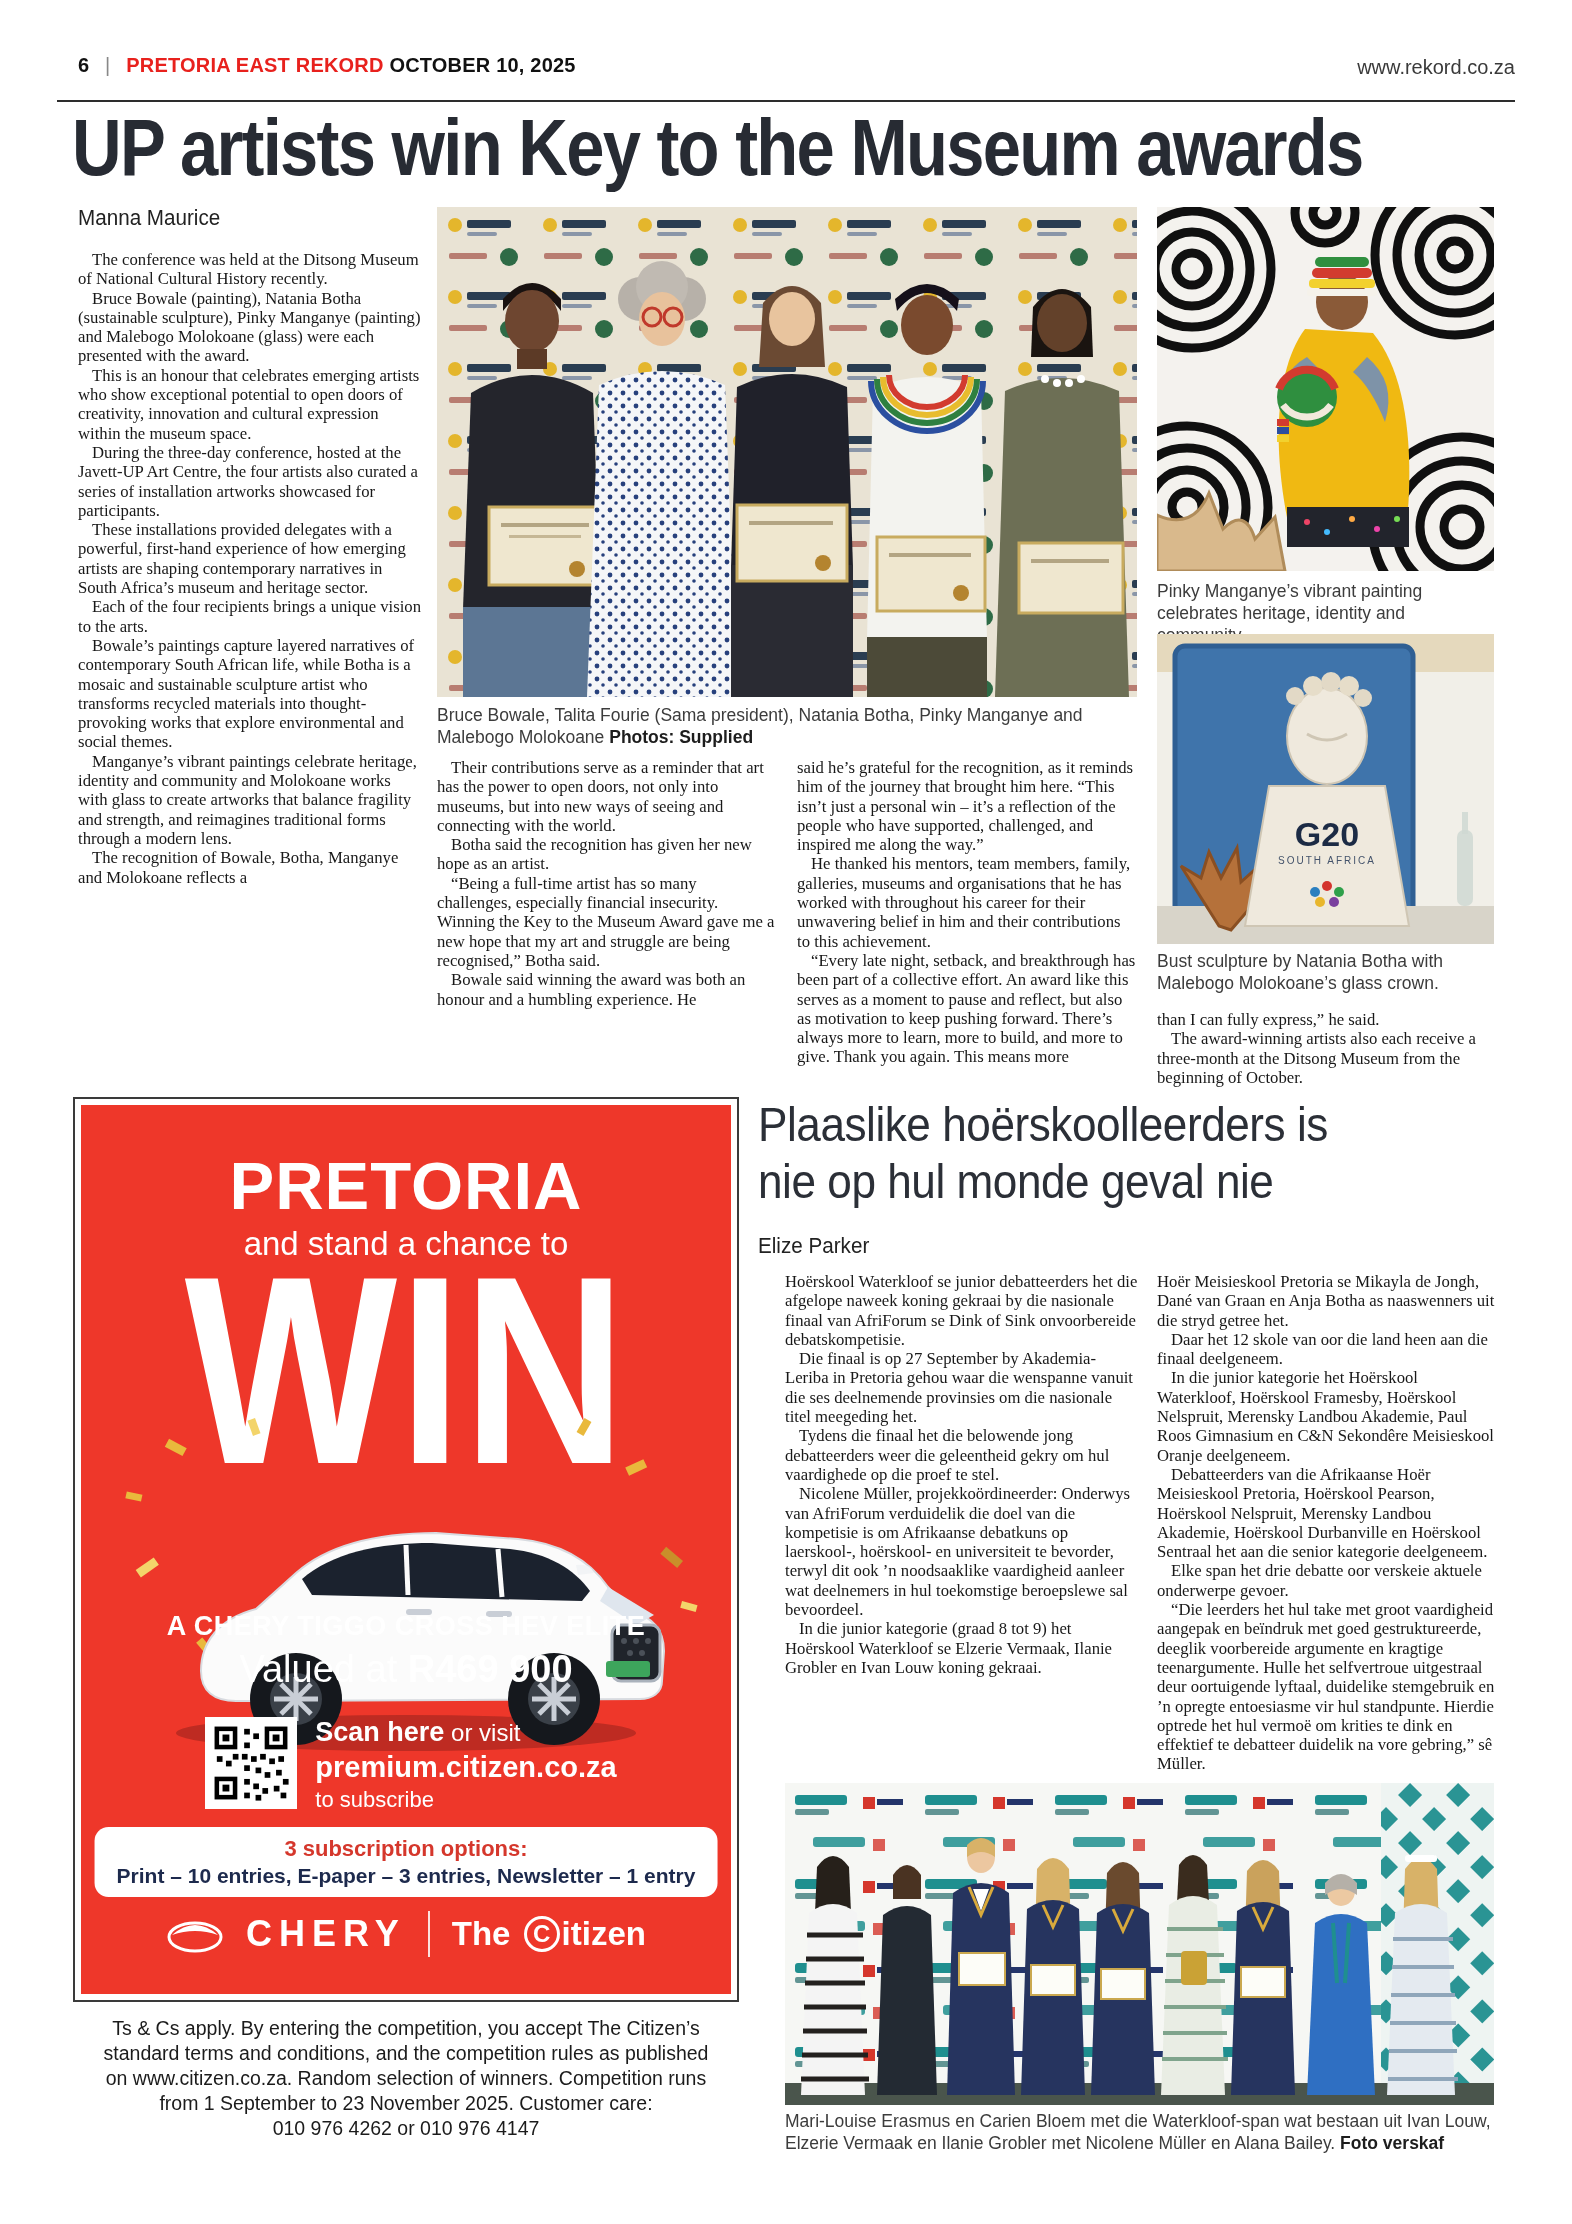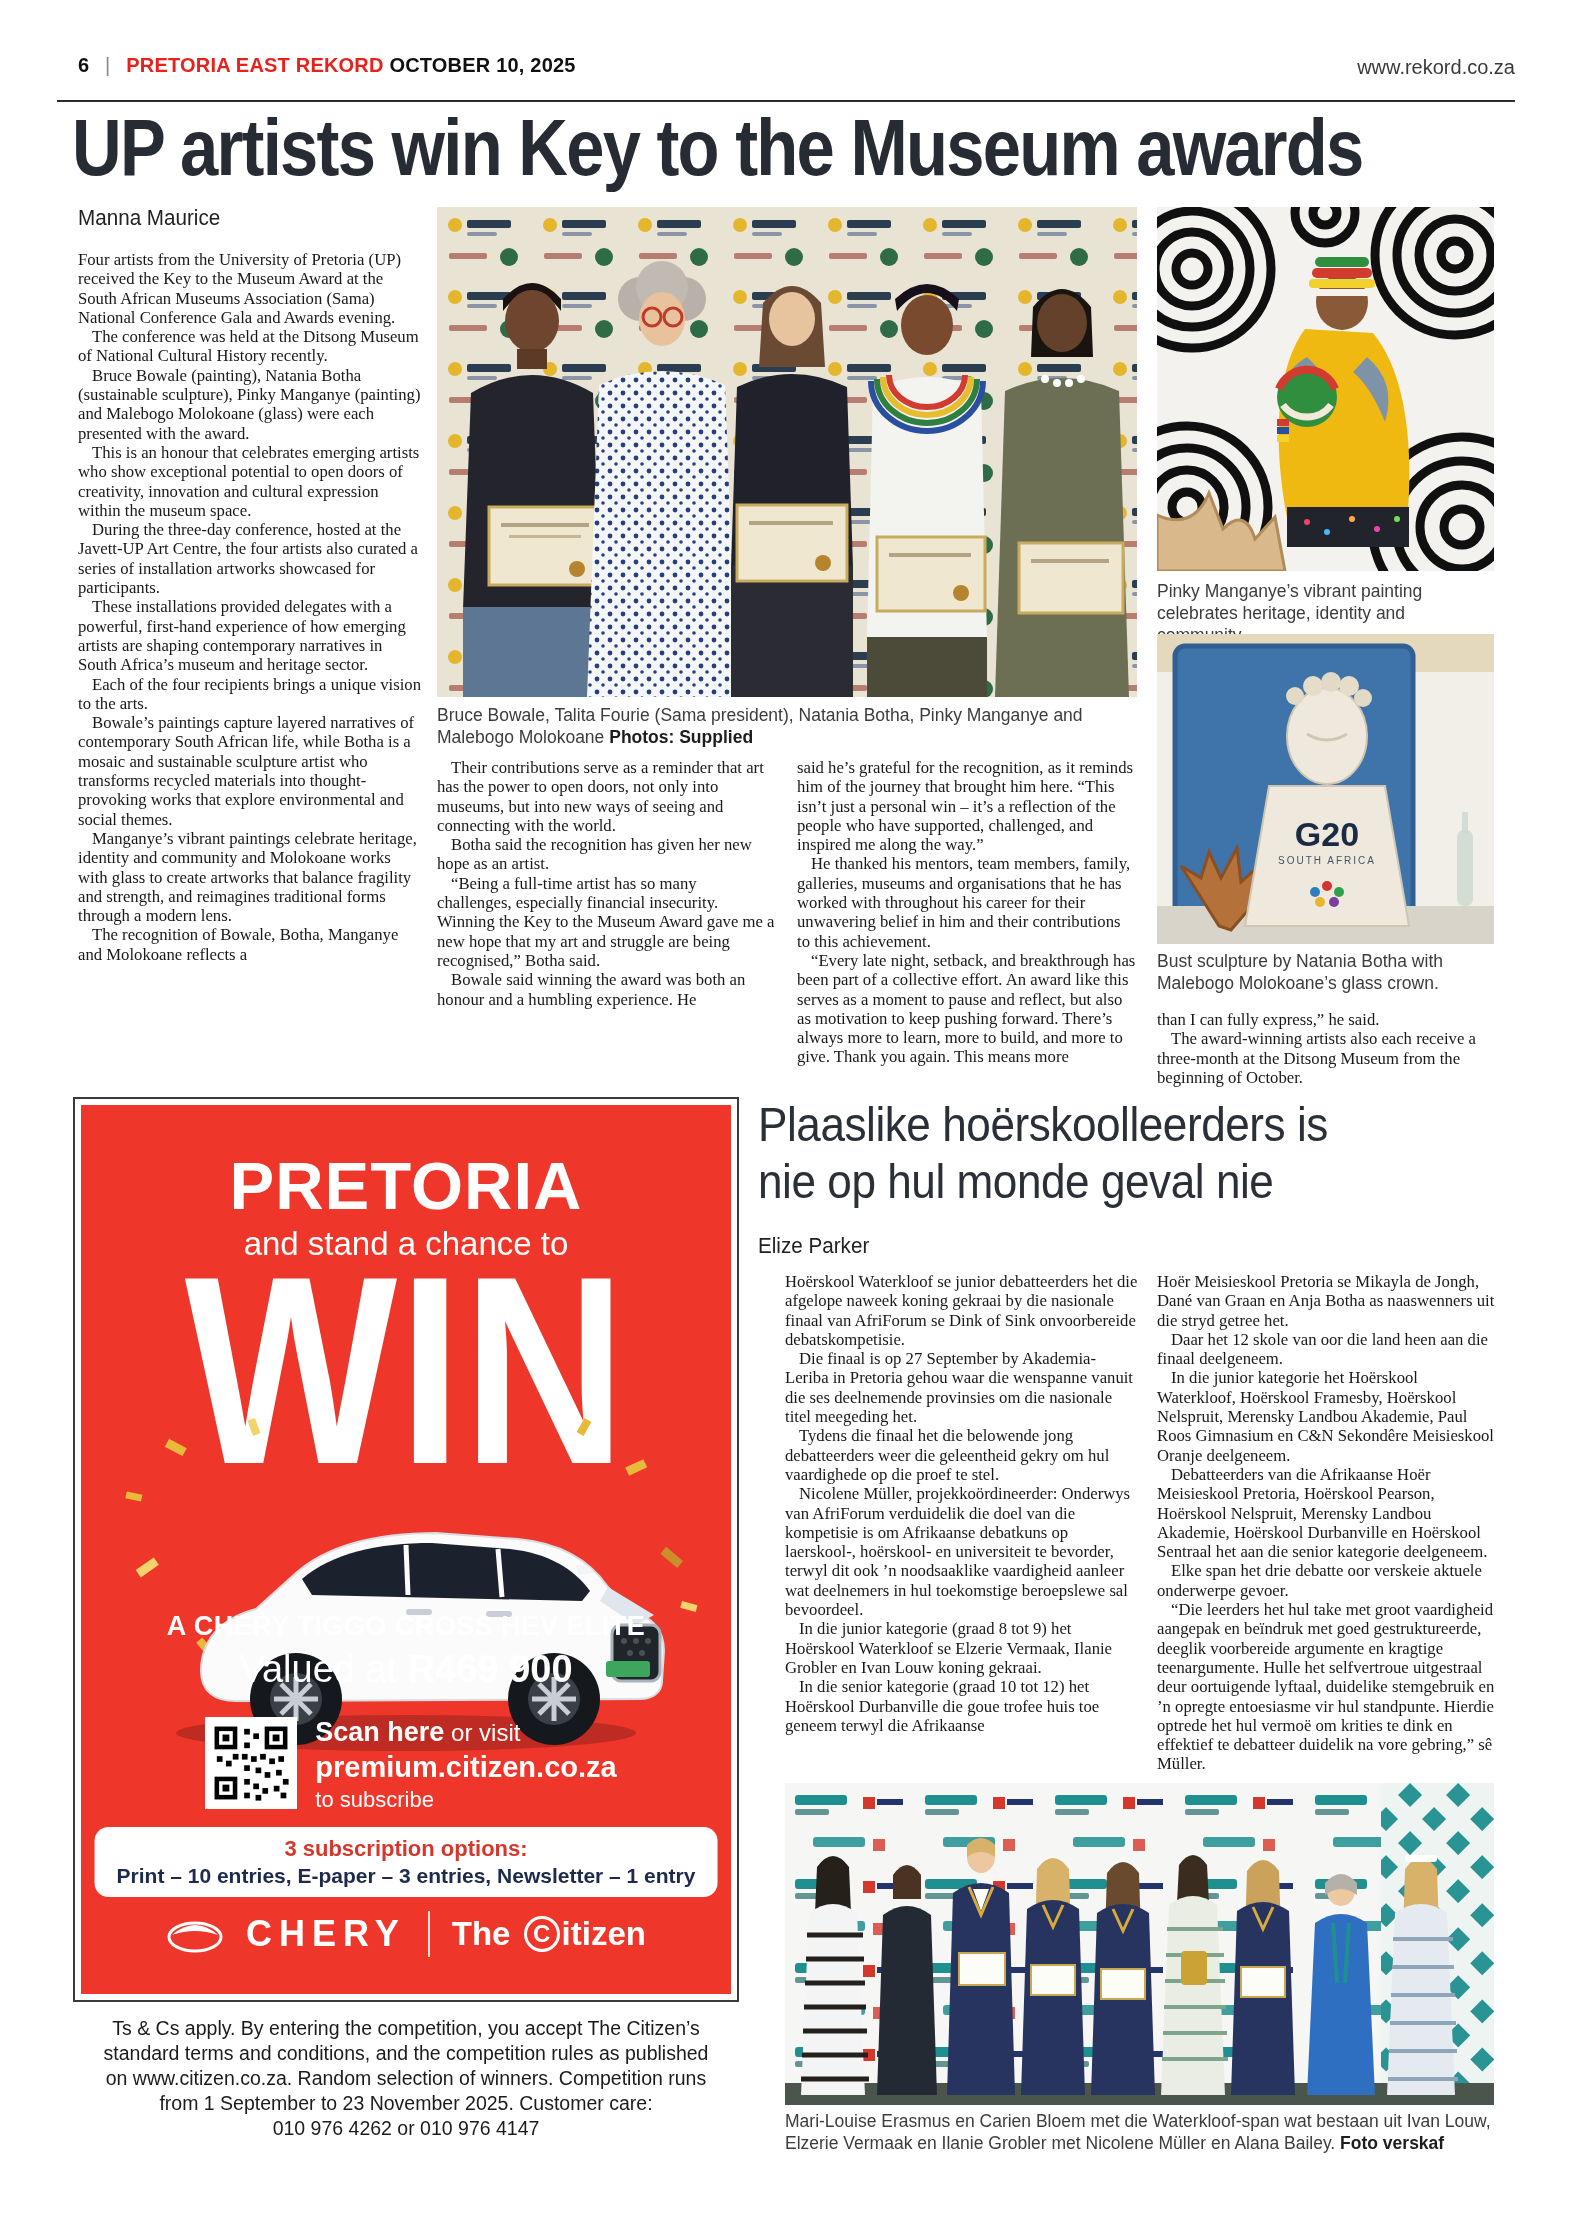--- a/index.html
+++ b/index.html
@@ -71,21 +71,20 @@
     <span> </span>
     <span>OCTOBER 10, 2025</span>
   </div>
   <div class="abs hdr-right" style="left:1200px;top:56px;width:315px;">www.rekord.co.za</div>
   <div class="abs rule" style="left:57px;top:100px;width:1458px;"></div>
 
   <div class="abs h1" style="left:72px;top:108px;width:1480px;">UP artists win Key to the Museum awards</div>
   <div class="abs byline" style="left:78px;top:206px;">Manna Maurice</div>
 
   <div class="abs serif" style="left:78px;top:250px;width:346px;">
-    <p>Four artists from the University of Pretoria (UP) received the Key to the Museum Award at the South African Museums Association (Sama) National Conference Gala and Awards evening.</p>
     <p class="ind">The conference was held at the Ditsong Museum of National Cultural History recently.</p>
     <p class="ind">Bruce Bowale (painting), Natania Botha (sustainable sculpture), Pinky Manganye (painting) and Malebogo Molokoane (glass) were each presented with the award.</p>
     <p class="ind">This is an honour that celebrates emerging artists who show exceptional potential to open doors of creativity, innovation and cultural expression within the museum space.</p>
     <p class="ind">During the three-day conference, hosted at the Javett-UP Art Centre, the four artists also curated a series of installation artworks showcased for participants.</p>
     <p class="ind">These installations provided delegates with a powerful, first-hand experience of how emerging artists are shaping contemporary narratives in South Africa’s museum and heritage sector.</p>
     <p class="ind">Each of the four recipients brings a unique vision to the arts.</p>
     <p class="ind">Bowale’s paintings capture layered narratives of contemporary South African life, while Botha is a mosaic and sustainable sculpture artist who transforms recycled materials into thought-provoking works that explore environmental and social themes.</p>
     <p class="ind">Manganye’s vibrant paintings celebrate heritage, identity and community and Molokoane works with glass to create artworks that balance fragility and strength, and reimagines traditional forms through a modern lens.</p>
     <p class="ind">The recognition of Bowale, Botha, Manganye and Molokoane reflects a</p>
   </div>
@@ -405,21 +404,20 @@
     <div>nie op hul monde geval nie</div>
   </div>
   <div class="abs byline" style="left:758px;top:1234px;">Elize Parker</div>
 
   <div class="abs serif" style="left:785px;top:1272px;width:354px;">
     <p>Hoërskool Waterkloof se junior debatteerders het die afgelope naweek koning gekraai by die nasionale finaal van AfriForum se Dink of Sink onvoorbereide debatskompetisie.</p>
     <p class="ind">Die finaal is op 27 September by Akademia-Leriba in Pretoria gehou waar die wenspanne vanuit die ses deelnemende provinsies om die nasionale titel meegeding het.</p>
     <p class="ind">Tydens die finaal het die belowende jong debatteerders weer die geleentheid gekry om hul vaardighede op die proef te stel.</p>
     <p class="ind">Nicolene Müller, projekkoördineerder: Onderwys van AfriForum verduidelik die doel van die kompetisie is om Afrikaanse debatkuns op laerskool-, hoërskool- en universiteit te bevorder, terwyl dit ook ’n noodsaaklike vaardigheid aanleer wat deelnemers in hul toekomstige beroepslewe sal bevoordeel.</p>
     <p class="ind">In die junior kategorie (graad 8 tot 9) het Hoërskool Waterkloof se Elzerie Vermaak, Ilanie Grobler en Ivan Louw koning gekraai.</p>
-    <p class="ind">In die senior kategorie (graad 10 tot 12) het Hoërskool Durbanville die goue trofee huis toe geneem terwyl die Afrikaanse</p>
   </div>
   <div class="abs serif" style="left:1157px;top:1272px;width:340px;">
     <p>Hoër Meisieskool Pretoria se Mikayla de Jongh, Dané van Graan en Anja Botha as naaswenners uit die stryd getree het.</p>
     <p class="ind">Daar het 12 skole van oor die land heen aan die finaal deelgeneem.</p>
     <p class="ind">In die junior kategorie het Hoërskool Waterkloof, Hoërskool Framesby, Hoërskool Nelspruit, Merensky Landbou Akademie, Paul Roos Gimnasium en C&amp;N Sekondêre Meisieskool Oranje deelgeneem.</p>
     <p class="ind">Debatteerders van die Afrikaanse Hoër Meisieskool Pretoria, Hoërskool Pearson, Hoërskool Nelspruit, Merensky Landbou Akademie, Hoërskool Durbanville en Hoërskool Sentraal het aan die senior kategorie deelgeneem.</p>
     <p class="ind">Elke span het drie debatte oor verskeie aktuele onderwerpe gevoer.</p>
     <p class="ind">“Die leerders het hul take met groot vaardigheid aangepak en beïndruk met goed gestruktureerde, deeglik voorbereide argumente en kragtige teenargumente. Hulle het selfvertroue uitgestraal deur oortuigende lyftaal, duidelike stemgebruik en ’n opregte entoesiasme vir hul standpunte. Hierdie optrede het hul vermoë om krities te dink en effektief te debatteer duidelik na vore gebring,” sê Müller.</p>
   </div>
 

